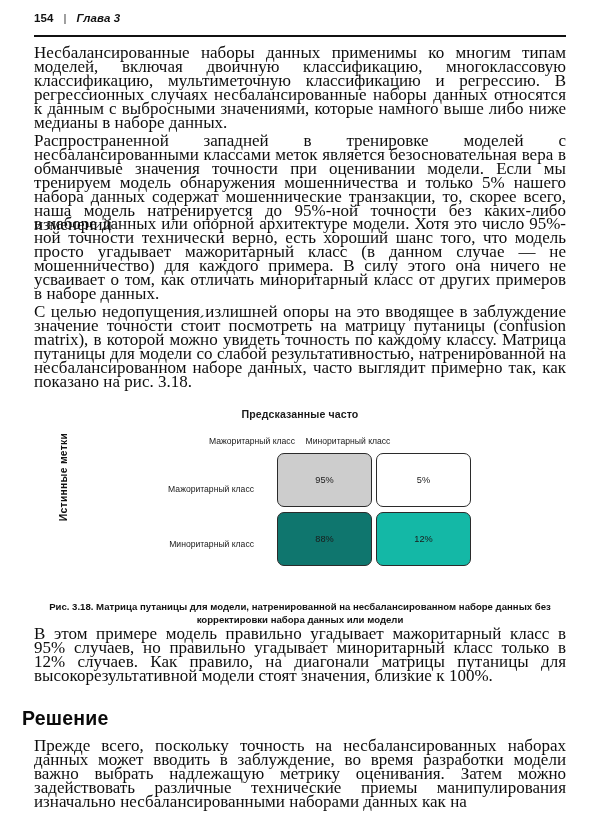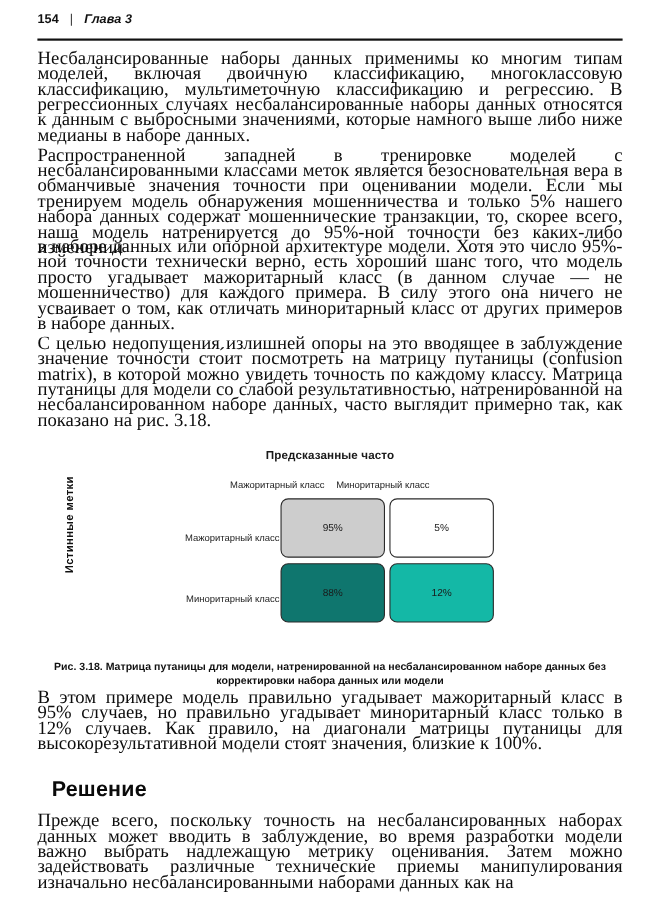--- a/index.html
+++ b/index.html
@@ -145,21 +145,21 @@
     font-size: 8.6px;
     color: #1a1a1a;
     white-space: nowrap;
   }
   #rowhead-0 { top: 76px; }
   #rowhead-1 { top: 131px; }
 
   
   .matrix {
     position: absolute;
-    left: 221px;
+    left: 243px;
     top: 45px;
     width: 194px;
     height: 100px;
   }
   .cell {
     position: absolute;
     width: 95px;
     height: 54px;
     border: 1.3px solid #2b2b2b;
     border-radius: 7px;
@@ -187,21 +187,21 @@
     font-size: 9.6px;
     font-weight: bold;
     line-height: 13.4px;
     color: #111;
     margin-top: 20px;
   }
 
   
   .section-heading {
     position: absolute;
-    left: 47px;
+    left: 22px;
     top: 707px;
     font-family: "Liberation Sans", "DejaVu Sans", sans-serif;
     font-size: 19.5px;
     font-weight: bold;
     color: #0a0a0a;
     letter-spacing: 0.2px;
   }
 </style>
 </head>
 <body>

